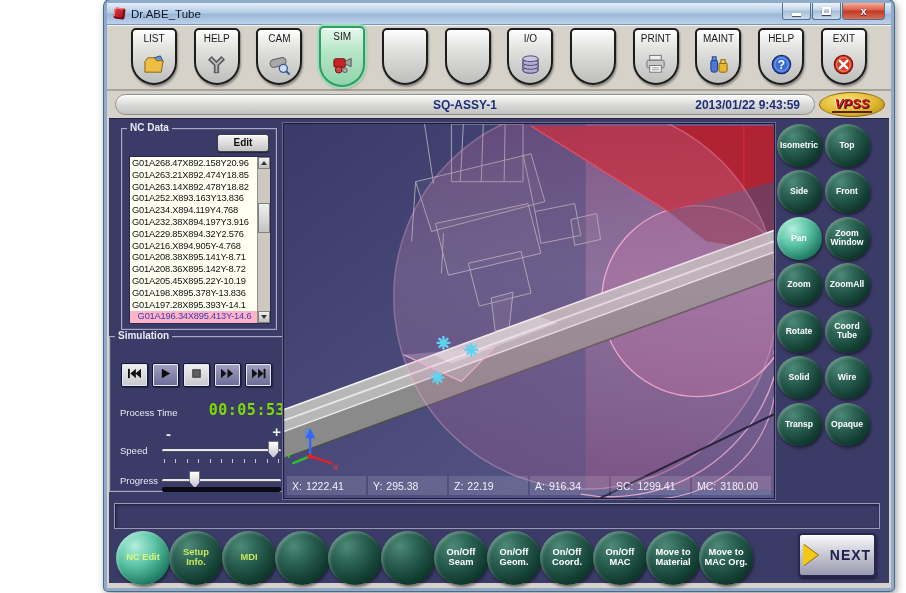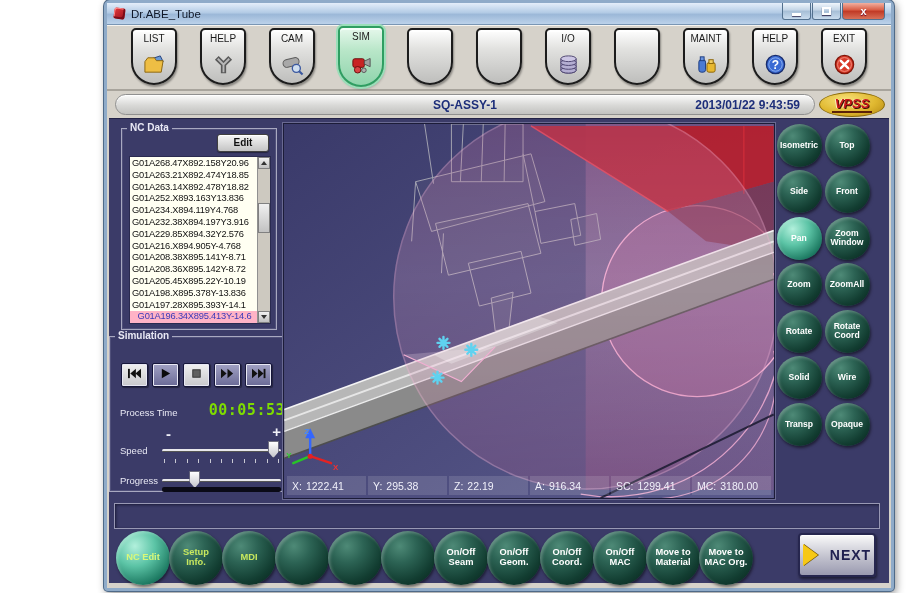--- a/index.html
+++ b/index.html
@@ -217,20 +217,32 @@
                 <ellipse cx="12" cy="14" rx="8" ry="3"></ellipse>
                 <ellipse cx="12" cy="10" rx="8" ry="3"></ellipse>
                 <ellipse cx="12" cy="6" rx="8" ry="3" fill="#ccc6e4"></ellipse>
               </g>
             </svg>
           </div>
         </div>
         <div class="tab">
           <div class="tab-label"></div>
           <div class="tab-icon"></div>
+        </div>
+        <div class="tab">
+          <div class="tab-label">PRINT</div>
+          <div class="tab-icon">
+            <svg viewBox="0 0 24 24" width="23" height="23">
+              <rect x="6" y="2.5" width="12" height="5" fill="#f0f0f0" stroke="#707070"></rect>
+              <rect x="3" y="7.5" width="18" height="8" rx="1.5" fill="#c8c8c8" stroke="#707070"></rect>
+              <rect x="6" y="13" width="12" height="7" fill="#ffffff" stroke="#707070"></rect>
+              <line x1="8" y1="15.5" x2="16" y2="15.5" stroke="#999"></line>
+              <line x1="8" y1="17.5" x2="16" y2="17.5" stroke="#999"></line>
+            </svg>
+          </div>
         </div>
         <div class="tab">
           <div class="tab-label">MAINT</div>
           <div class="tab-icon">
             <svg viewBox="0 0 24 24" width="23" height="23">
               <rect x="4" y="7" width="7" height="13" rx="2.5" fill="#4a7ad4" stroke="#1c3c80"></rect>
               <rect x="5.5" y="4" width="4" height="4" fill="#6a94e0" stroke="#1c3c80"></rect>
               <rect x="12.5" y="10" width="8.5" height="10" rx="2" fill="#e8b830" stroke="#8a6408"></rect>
               <rect x="14.5" y="7" width="4.5" height="4" fill="#f0cc60" stroke="#8a6408"></rect>
             </svg>
@@ -473,21 +485,21 @@
       <div class="view-grid">
           <div class="sphere view-btn">Isometric</div>
           <div class="sphere view-btn">Top</div>
           <div class="sphere view-btn">Side</div>
           <div class="sphere view-btn">Front</div>
           <div class="sphere view-btn hl">Pan</div>
           <div class="sphere view-btn">Zoom Window</div>
           <div class="sphere view-btn">Zoom</div>
           <div class="sphere view-btn">ZoomAll</div>
           <div class="sphere view-btn">Rotate</div>
-          <div class="sphere view-btn">Rotate Coord</div>
+          <div class="sphere view-btn">Coord Tube</div>
           <div class="sphere view-btn">Solid</div>
           <div class="sphere view-btn">Wire</div>
           <div class="sphere view-btn">Transp</div>
           <div class="sphere view-btn">Opaque</div>
         </div>
 
       <div class="msg-bar"></div>
 
       <div class="bottom-row">
           <div class="sphere bot-btn accent hl">NC Edit</div>

